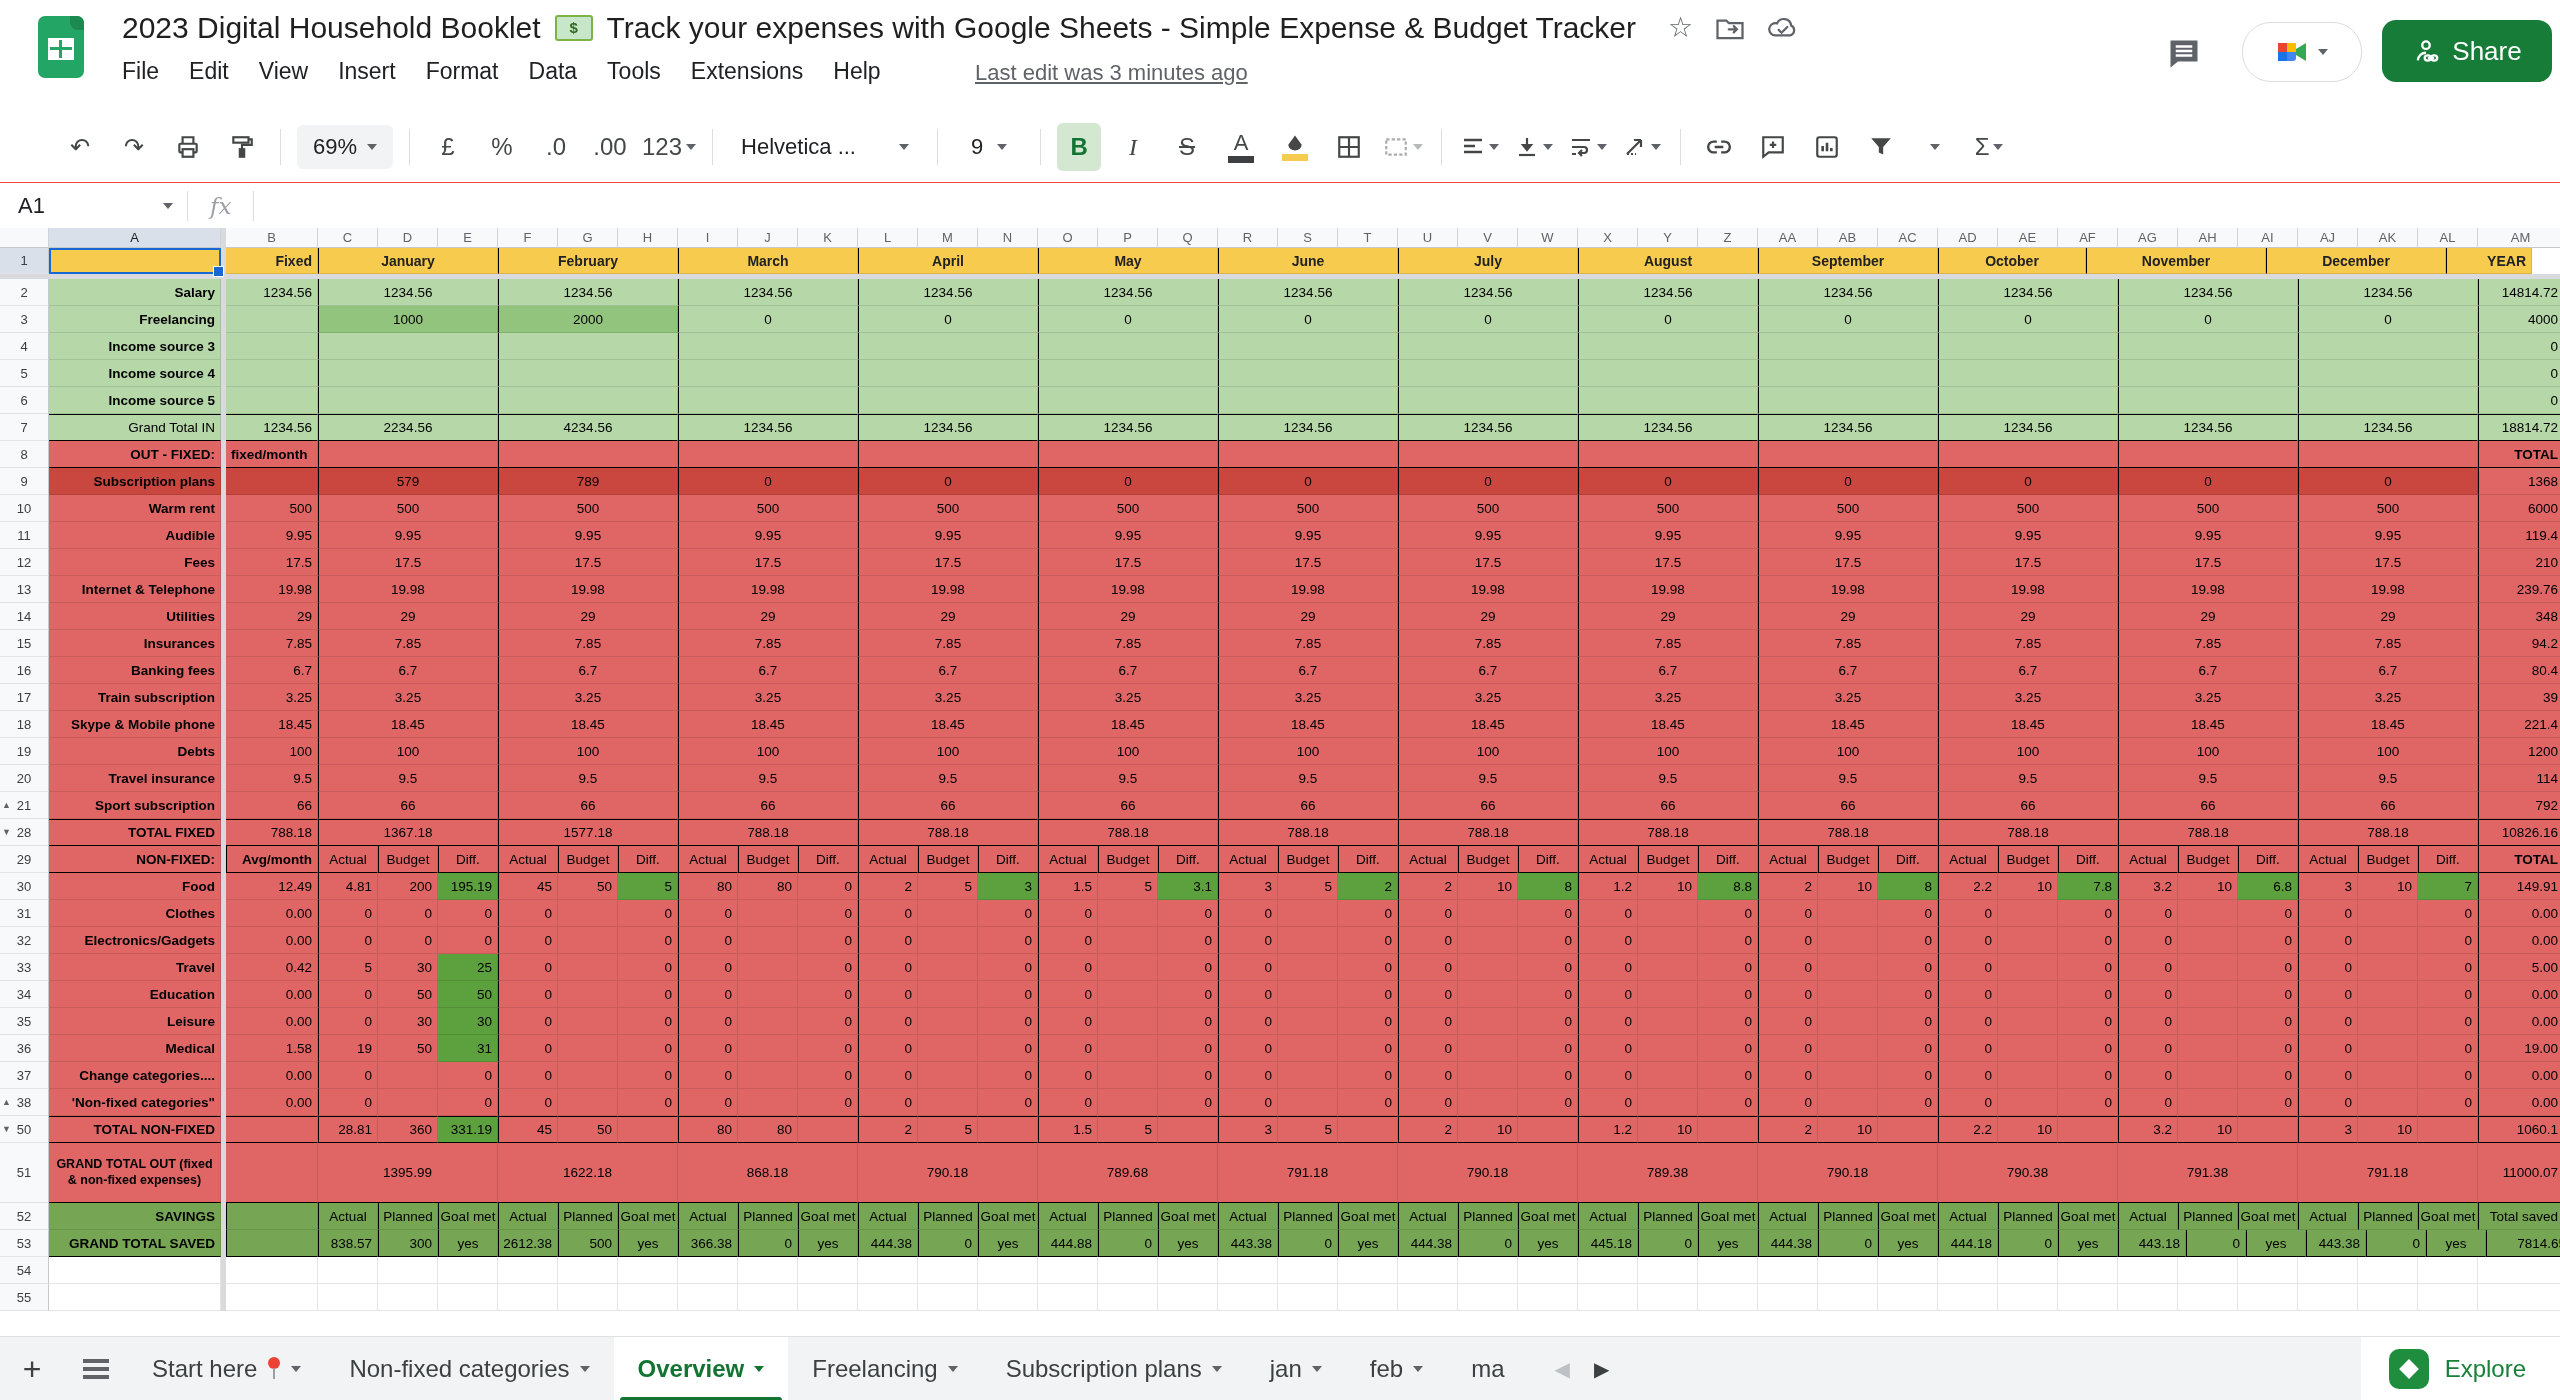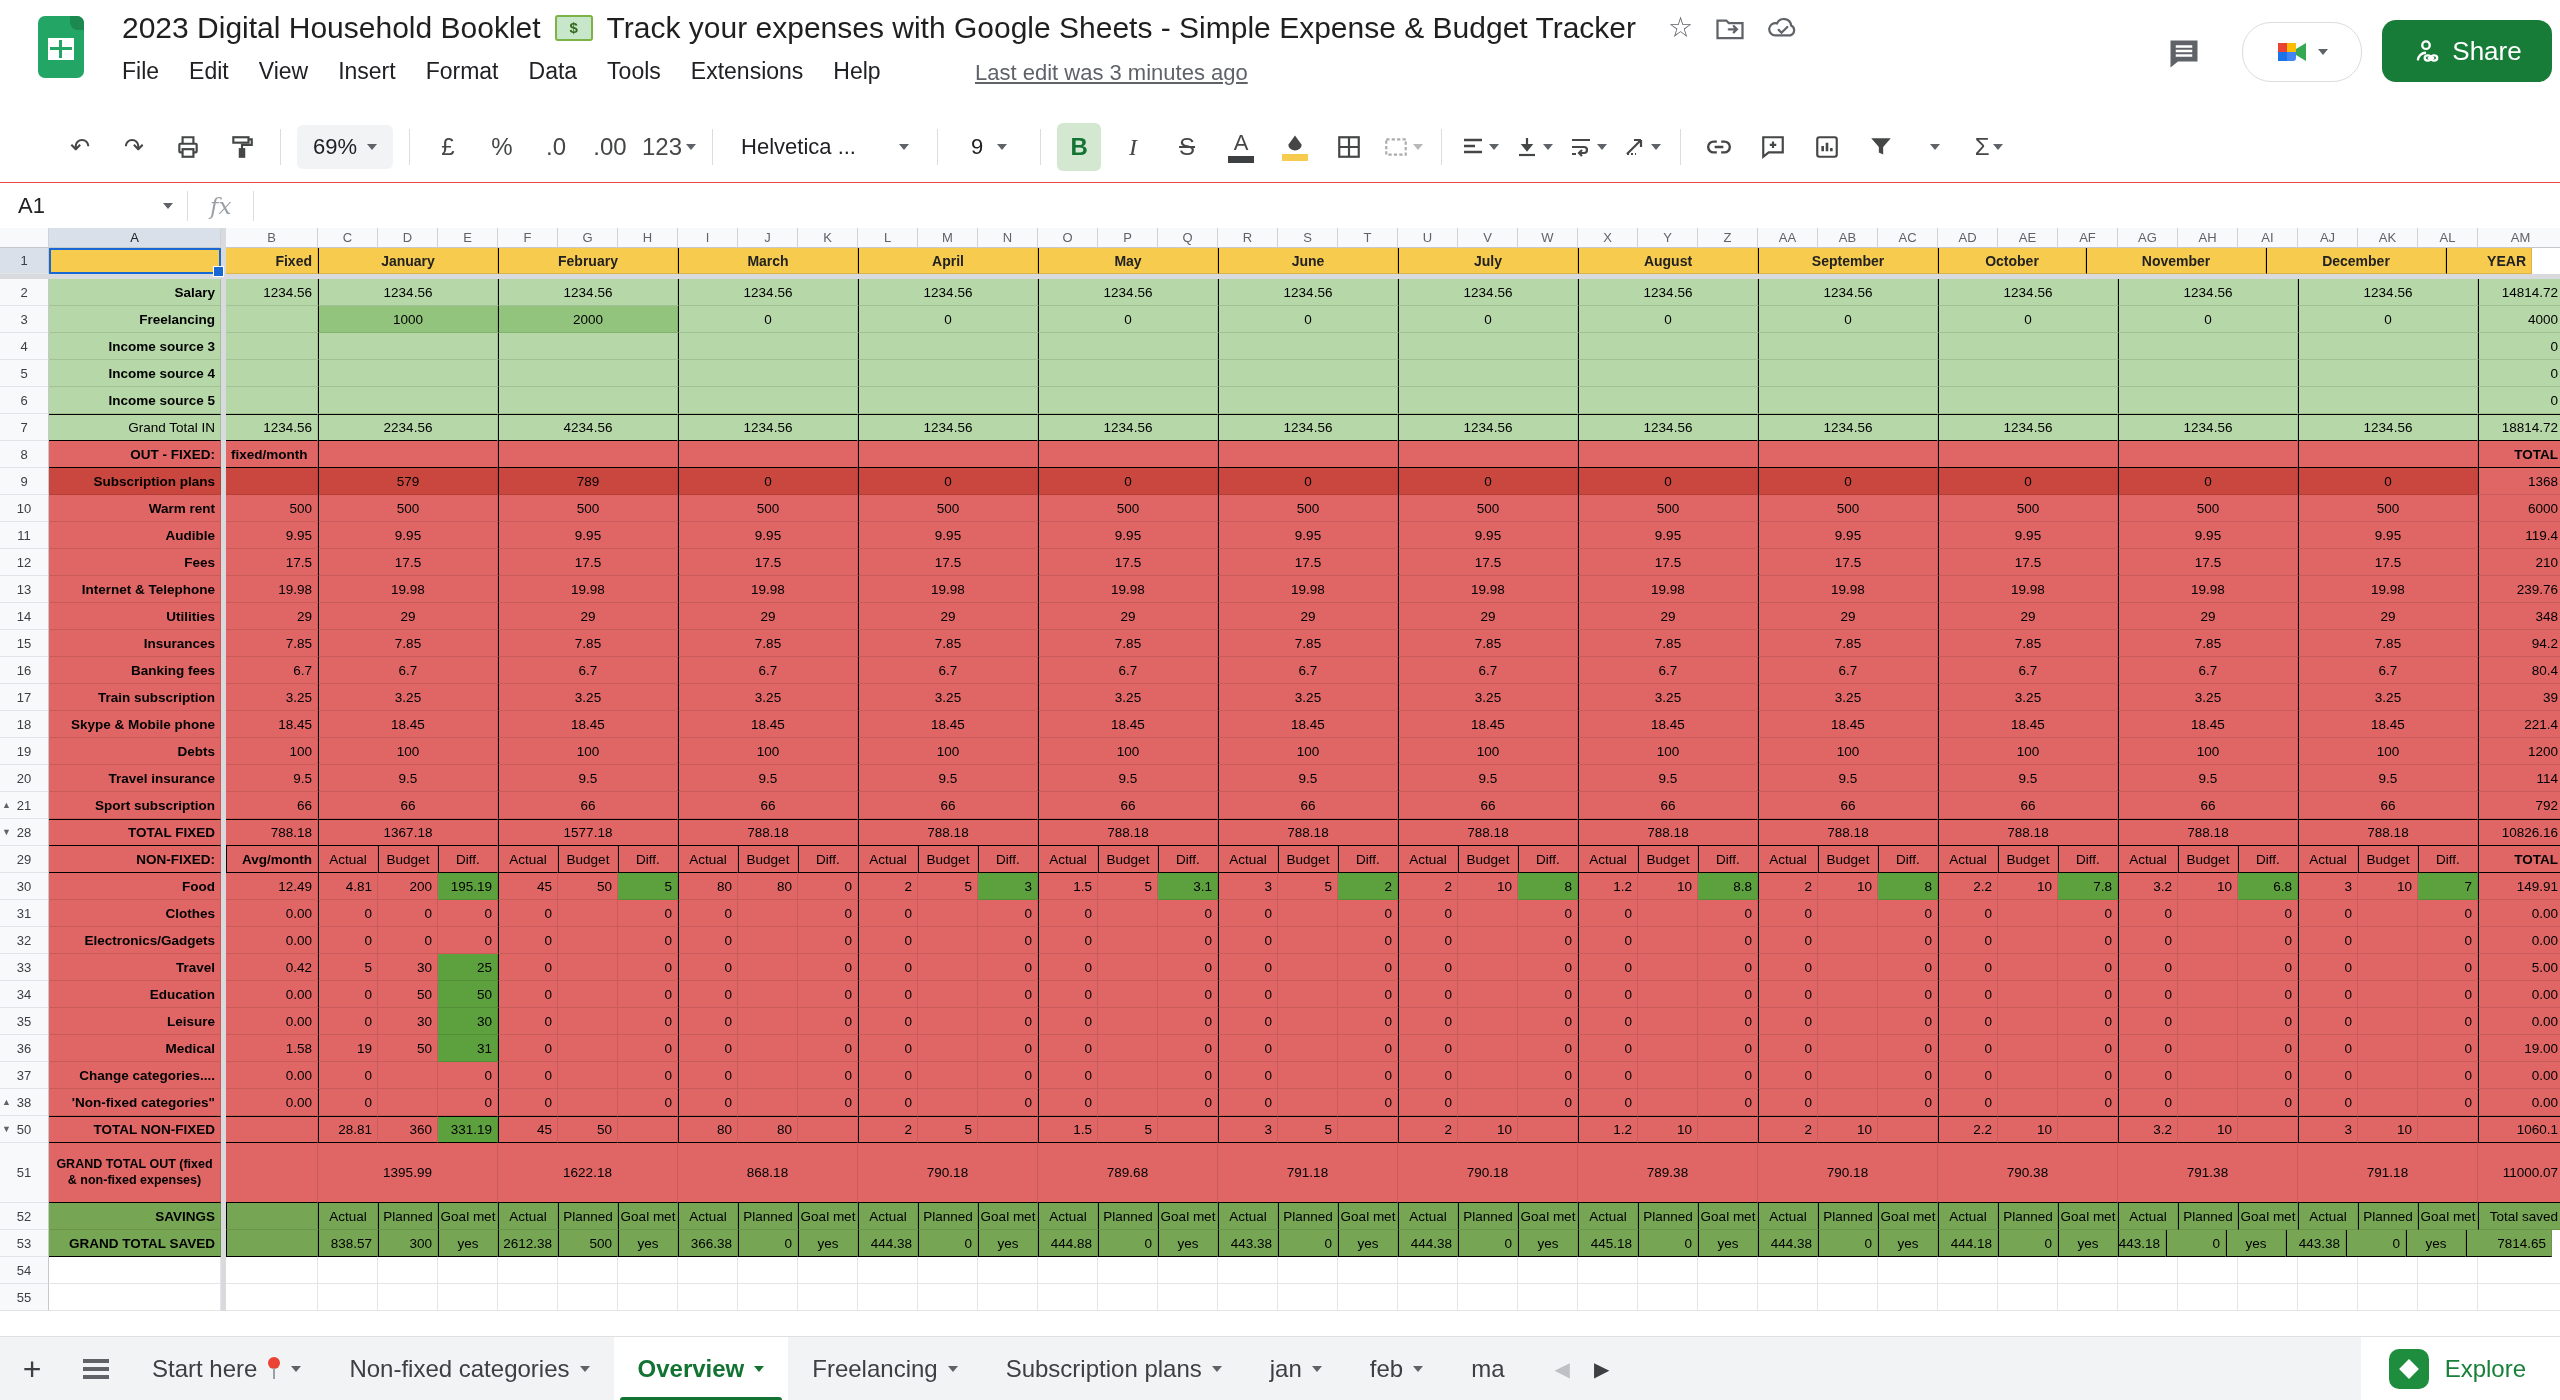--- a/index.html
+++ b/index.html
@@ -1413,21 +1413,21 @@
         <div class="cell bg-sav bb blt ctr" style="width: 60px;">yes</div>
         <div class="cell bg-sav bb blt" style="width: 60px;">445.18</div>
         <div class="cell bg-sav bb blt" style="width: 60px;">0</div>
         <div class="cell bg-sav bb blt ctr" style="width: 60px;">yes</div>
         <div class="cell bg-sav bb blt" style="width: 60px;">444.38</div>
         <div class="cell bg-sav bb blt" style="width: 60px;">0</div>
         <div class="cell bg-sav bb blt ctr" style="width: 60px;">yes</div>
         <div class="cell bg-sav bb blt" style="width: 60px;">444.18</div>
         <div class="cell bg-sav bb blt" style="width: 60px;">0</div>
         <div class="cell bg-sav bb blt ctr" style="width: 60px;">yes</div>
-        <div class="cell bg-sav bb blt" style="width: 48px;">443.18</div>
+        <div class="cell bg-sav bb blt" style="width: 68px;">443.18</div>
         <div class="cell bg-sav bb blt" style="width: 60px;">0</div>
         <div class="cell bg-sav bb blt ctr" style="width: 60px;">yes</div>
         <div class="cell bg-sav bb blt" style="width: 60px;">443.38</div>
         <div class="cell bg-sav bb blt" style="width: 60px;">0</div>
         <div class="cell bg-sav bb blt ctr" style="width: 60px;">yes</div>
         <div class="cell bg-sav bb blt" style="width: 86px;">7814.65</div>
       </div>
       <div class="row" style="height: 27px;">
         <div class="gut" style="height: 27px;">
           <span>54</span>

